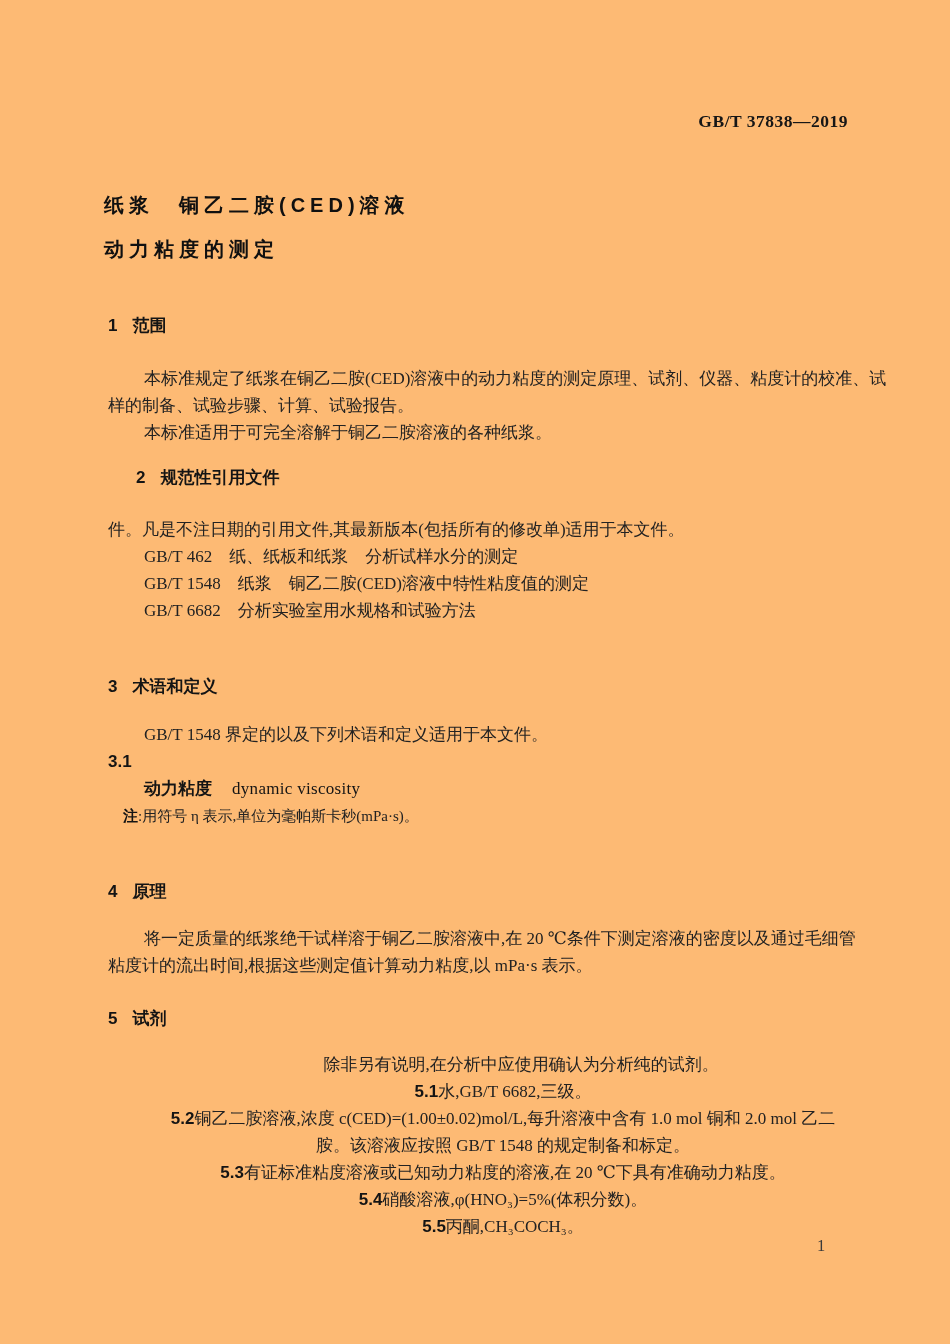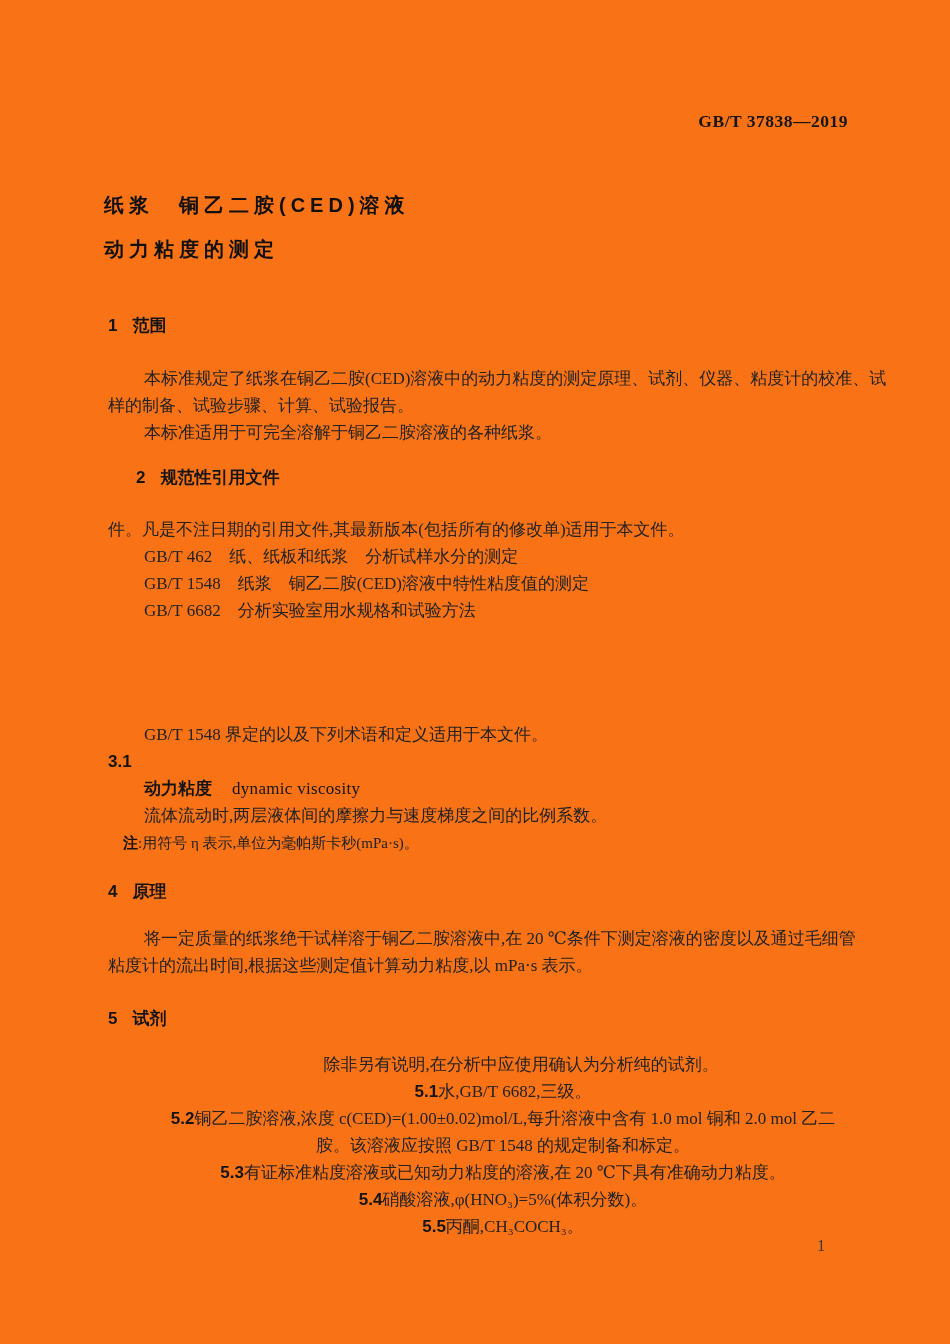--- a/index.html
+++ b/index.html
@@ -3,21 +3,21 @@
 <meta charset="utf-8">
 <style>
   html, body {
     margin: 0; padding: 0;
     width: 950px; height: 1344px;
     background: #ffffff;
   }
   .page {
     position: relative;
     width: 950px; height: 1344px;
-    background: #f97316;
+    background: #fdba74;
     font-family: "Liberation Serif", "DejaVu Serif", serif;
     color: #212121;
     overflow: hidden;
   }
   .abs { position: absolute; }
 
   
   .doc-header {
     top: 111px; left: 108px; width: 740px;
     text-align: right;
@@ -126,27 +126,29 @@
   <div id="h2" class="abs sec-head">
     <span class="sec-num">2</span><span>规范性引用文件</span>
   </div>
   <div id="s2" class="abs block">
     <div class="line">件。凡是不注日期的引用文件,其最新版本(包括所有的修改单)适用于本文件。</div>
     <div class="line indent">GB/T 462　纸、纸板和纸浆　分析试样水分的测定</div>
     <div class="line indent">GB/T 1548　纸浆　铜乙二胺(CED)溶液中特性粘度值的测定</div>
     <div class="line indent">GB/T 6682　分析实验室用水规格和试验方法</div>
   </div>
 
+  <div id="h3" class="abs sec-head">
+    <span class="sec-num">3</span><span>术语和定义</span>
+  </div>
   <div id="s3" class="abs block">
     <div class="line indent">GB/T 1548 界定的以及下列术语和定义适用于本文件。</div>
     <div class="line"><span class="clause-num">3.1</span></div>
     <div class="line indent">
       <span class="term-zh">动力粘度</span><span class="term-en">dynamic viscosity</span>
     </div>
-    <div class="line indent">流体流动时,两层液体间的摩擦力与速度梯度之间的比例系数。</div>
     <div class="line indent-sm note-line">
       <span class="note-label">注</span><span>:用符号 η 表示,单位为毫帕斯卡秒(mPa·s)。</span>
     </div>
   </div>
 
   <div id="h4" class="abs sec-head">
     <span class="sec-num">4</span><span>原理</span>
   </div>
   <div id="s4" class="abs block">
     <div class="line indent">将一定质量的纸浆绝干试样溶于铜乙二胺溶液中,在 20 ℃条件下测定溶液的密度以及通过毛细管</div>

